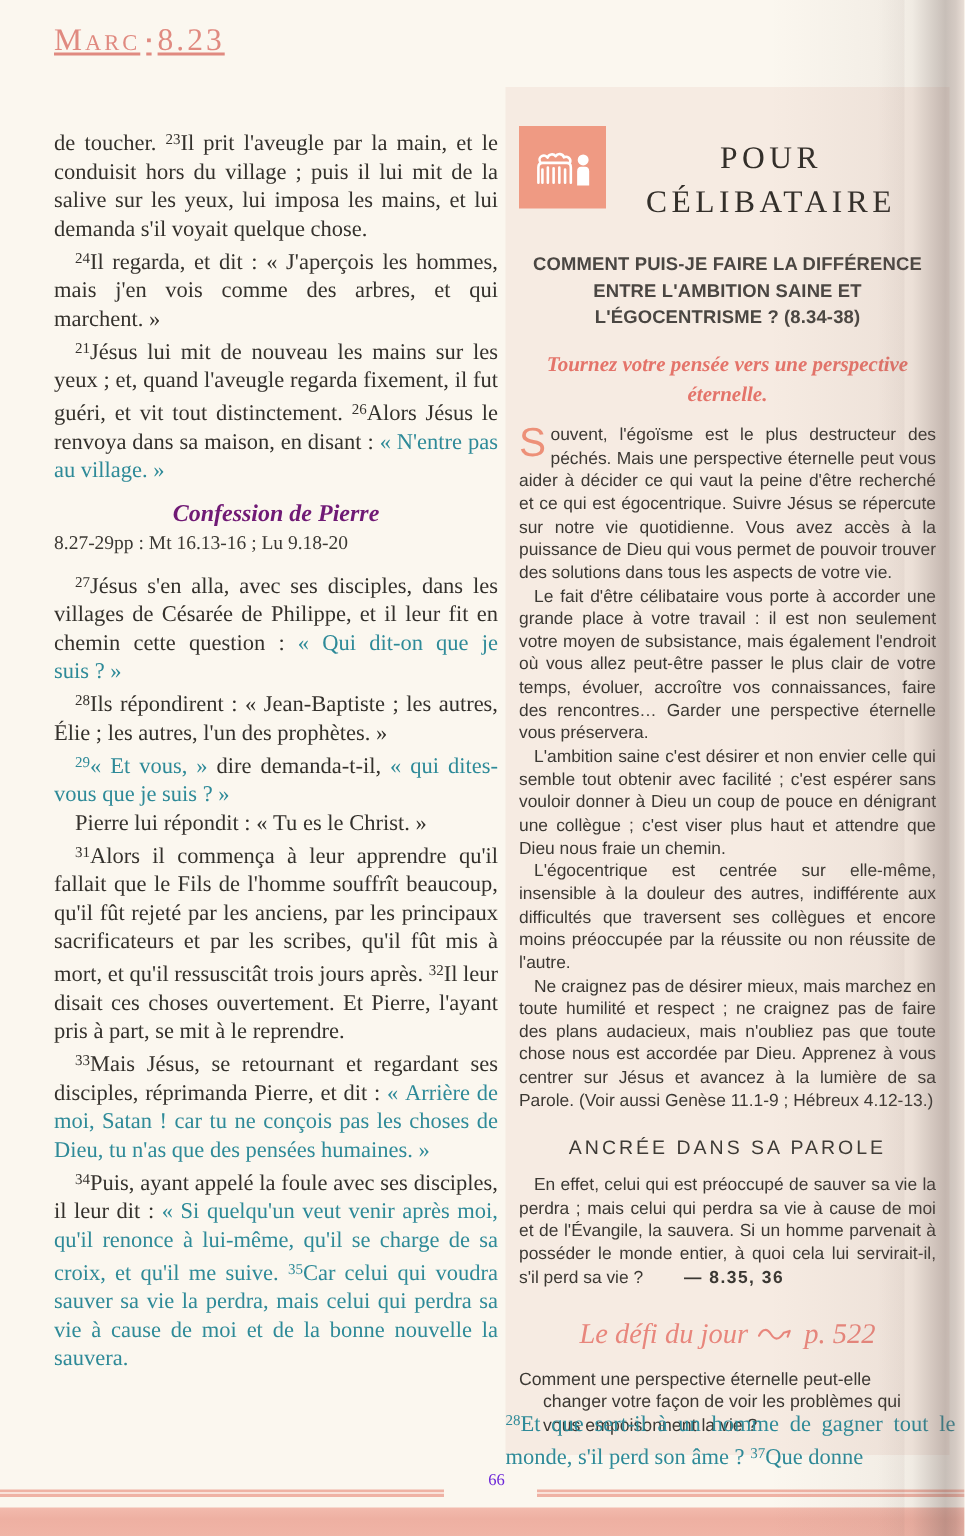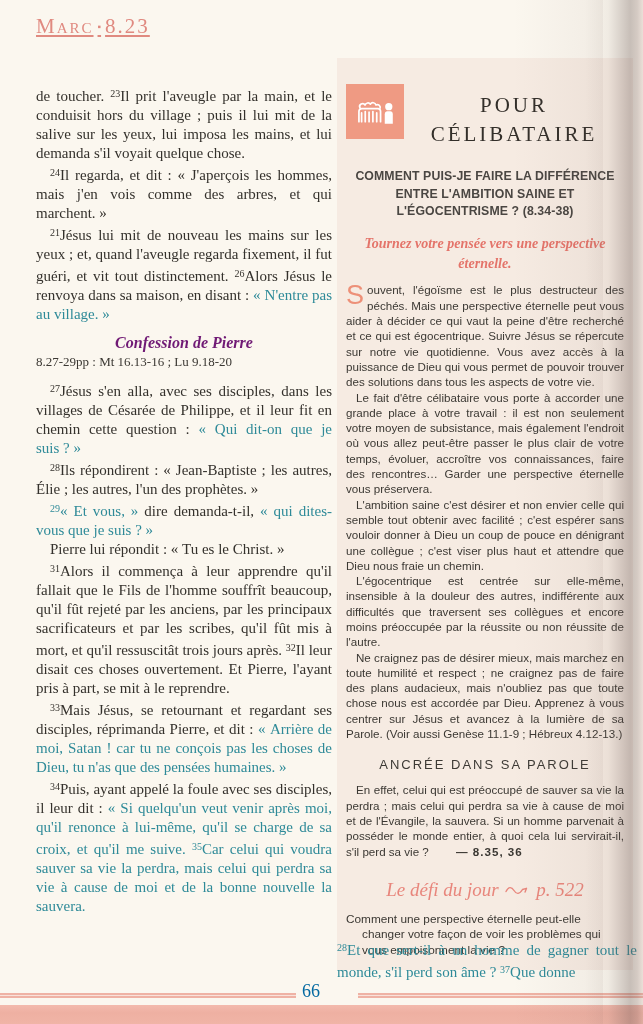--- a/index.html
+++ b/index.html
@@ -98,22 +98,22 @@
     font-size:15px;line-height:19px;text-align:justify;
   }
   
   .footer-rule{
     position:absolute;top:993px;height:5px;
     background:linear-gradient(to bottom,#efb2a4 0 34%,#f9e2da 34% 66%,#efb2a4 66% 100%);
   }
   .footer-rule.left{left:0;width:296px;}
   .footer-rule.right{left:358px;width:285px;}
   .page-num{
-    position:absolute;left:288px;top:981px;width:46px;text-align:center;
-    font-size:18px;color:#0369a1;
+    position:absolute;left:308px;top:981px;width:46px;text-align:center;
+    font-size:11px;color:#6d28d9;
   }
   .bottom-band{
     position:absolute;left:0;top:1005px;width:643px;height:19px;
     background:linear-gradient(to bottom,#f3baad 0,#eeb0a2 40%,#f0b4a6 100%);
   }
   
   .right-shadow{
     position:absolute;right:0;top:0;width:58px;height:1024px;z-index:10;
     pointer-events:none;
     background:linear-gradient(to right,

